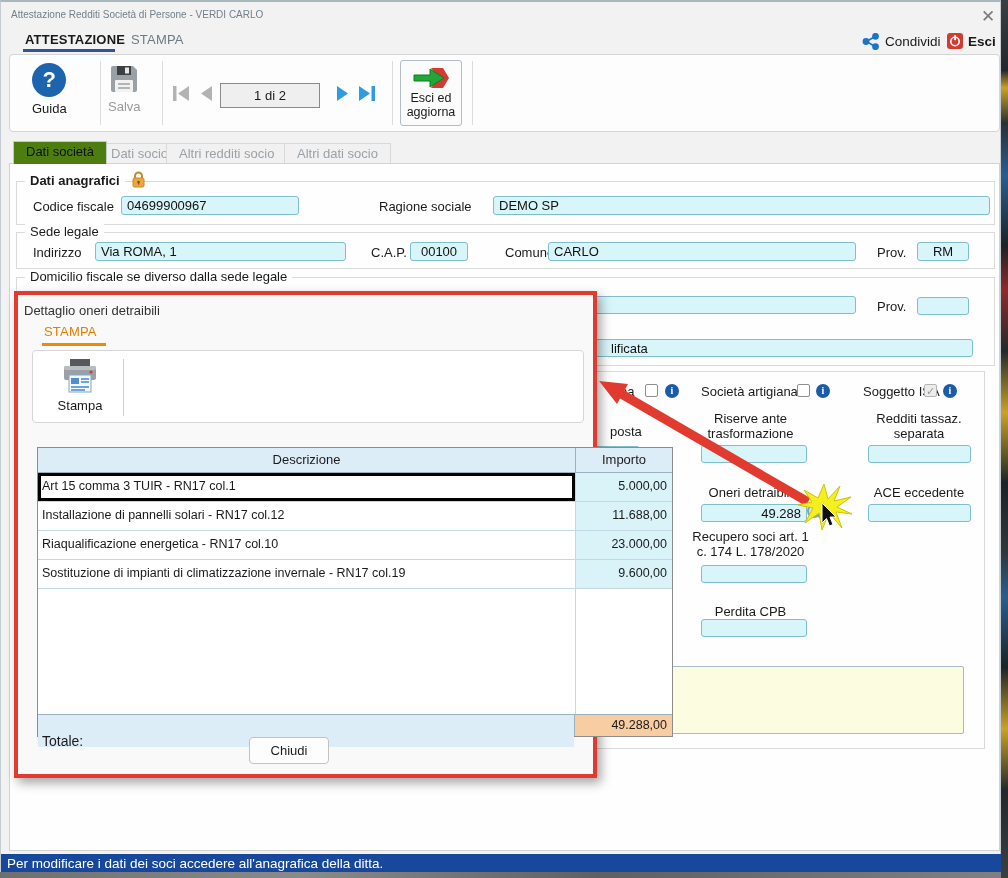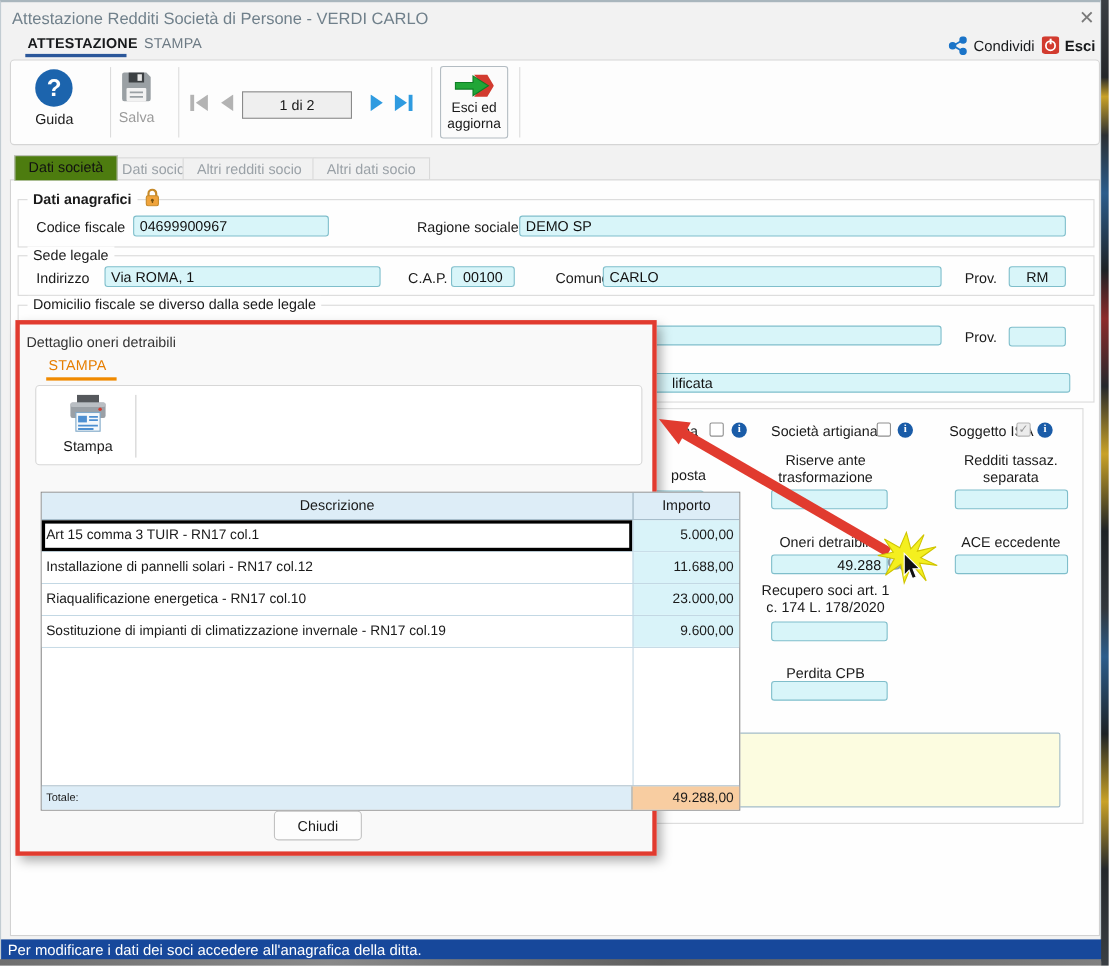--- a/index.html
+++ b/index.html
@@ -9,21 +9,21 @@
   .abs { position:absolute; }
 
   
   #app-window { left:0; top:0; width:1001px; height:872px; background:#f2f2f2;
                 border:1px solid #c2ccd2; border-top:2px solid #a9b6bd; }
   #right-strip { left:1001px; top:0; width:7px; height:878px;
     background:linear-gradient(180deg,#3a3f44 0%,#23272b 8%,#c9a227 10%,#2b2f33 14%,#2b5d8c 20%,#1d2226 28%,#8c2b2b 33%,#24282c 40%,#c9a227 47%,#1d2226 55%,#32373c 63%,#2b5d8c 68%,#1d2226 76%,#c9a227 83%,#24282c 90%,#3a3f44 100%); }
   #bottom-strip { left:0; top:872px; width:1001px; height:6px;
     background:linear-gradient(90deg,#6f6f6f,#8a8a8a 30%,#5f5f5f 60%,#808080); }
 
-  .title-text { left:10px; top:7px; color:#70808b; font-size:15px; }
+  .title-text { left:10px; top:7px; color:#70808b; font-size:10px; }
   .close-x { left:976px; top:4px; width:22px; height:22px; color:#7a7a7a; font-size:17px;
              text-align:center; line-height:22px; cursor:pointer; }
 
   .ribbon-tab { top:30px; font-size:13px; letter-spacing:.2px; }
   .ribbon-tab.active { color:#17191b; font-weight:bold; }
   .ribbon-tab.inactive { color:#6d7a84; }
   .ribbon-underline { left:22px; top:47px; width:92px; height:3px; background:#2b579a; }
   .top-action { top:31px; display:flex; align-items:center; gap:5px; font-size:13.5px; color:#17191b; cursor:pointer; }
 
   
@@ -95,21 +95,21 @@
   .t-rows { }
   .t-row { display:flex; height:29px; border-bottom:1px solid #c3d8e4; }
   .cell { line-height:27px; font-size:12.5px; }
   .cell.desc { flex:1; padding:0 4px; background:#fff; }
   .cell.desc.selected { outline:3px solid #000; outline-offset:-3px; }
   .cell.imp { width:97px; background:#d9f3f9; border-left:1px solid #c3d8e4; text-align:right; padding:0 5px; }
   .t-filler { flex:1; display:flex; }
   .t-filler .fd { flex:1; }
   .t-filler .fi { width:97px; border-left:1px solid #c3d8e4; }
   .t-total { display:flex; height:22px; border-top:1px solid #9ab1c0; }
-  .t-total .lab { flex:1; background:#ddedf7; line-height:21px; padding:0 4px; font-size:10px; }
+  .t-total .lab { flex:1; background:#ddedf7; line-height:21px; padding:16px 4px; font-size:14px; }
   .t-total .val { width:98px; background:#f8cda1; border-left:1px solid #9ab1c0; text-align:right;
                   padding:0 5px; line-height:21px; font-size:12.5px; }
 
   #chiudi-btn { left:231px; top:442px; width:80px; height:27px; background:#fdfdfd;
                 border:1px solid #c2c2c2; border-radius:4px; font-size:13px;
                 text-align:center; line-height:25px; cursor:pointer; }
 
   
   #status-bar { left:0px; top:852px; width:1001px; height:20px; background:#17489b;
                 color:#fff; font-size:13.5px; line-height:20px; padding-left:6px; }
@@ -225,21 +225,21 @@
         <svg width="15" height="17" viewBox="0 0 15 17">
           <path d="M4 8 V5 a3.5 3.5 0 0 1 7 0 V8" fill="none" stroke="#c68a2a" stroke-width="2"></path>
           <rect x="2" y="7" width="11" height="9" rx="1.5" fill="#f0a43c" stroke="#c68a2a"></rect>
           <circle cx="7.5" cy="11" r="1.3" fill="#7a5410"></circle>
             <rect x="7" y="11" width="1.2" height="2.6" fill="#7a5410"></rect>
         </svg>
       </span>
       <span class="fld-label" style="left:16px; top:17px;">Codice fiscale</span>
       <span class="inp" style="left:104px; top:14px; width:178px;">04699900967</span>
       <span class="fld-label" style="left:362px; top:17px;">Ragione sociale</span>
-      <span class="inp" style="left:455px; top:14px; width:497px;">DEMO SP</span>
+      <span class="inp" style="left:476px; top:14px; width:497px;">DEMO SP</span>
     </div>
 
     <div class="groupbox" style="left:6px; top:68px; width:979px; height:37px;">
       <span class="gb-legend">Sede legale</span>
       <span class="fld-label" style="left:16px; top:12px;">Indirizzo</span>
       <span class="inp" style="left:78px; top:9px; width:251px;">Via ROMA, 1</span>
       <span class="fld-label" style="left:354px; top:12px;">C.A.P.</span>
       <span class="inp center" style="left:393px; top:9px; width:58px;">00100</span>
       <span class="fld-label" style="left:488px; top:12px;">Comune</span>
       <span class="inp" style="left:531px; top:9px; width:308px;">CARLO</span>

